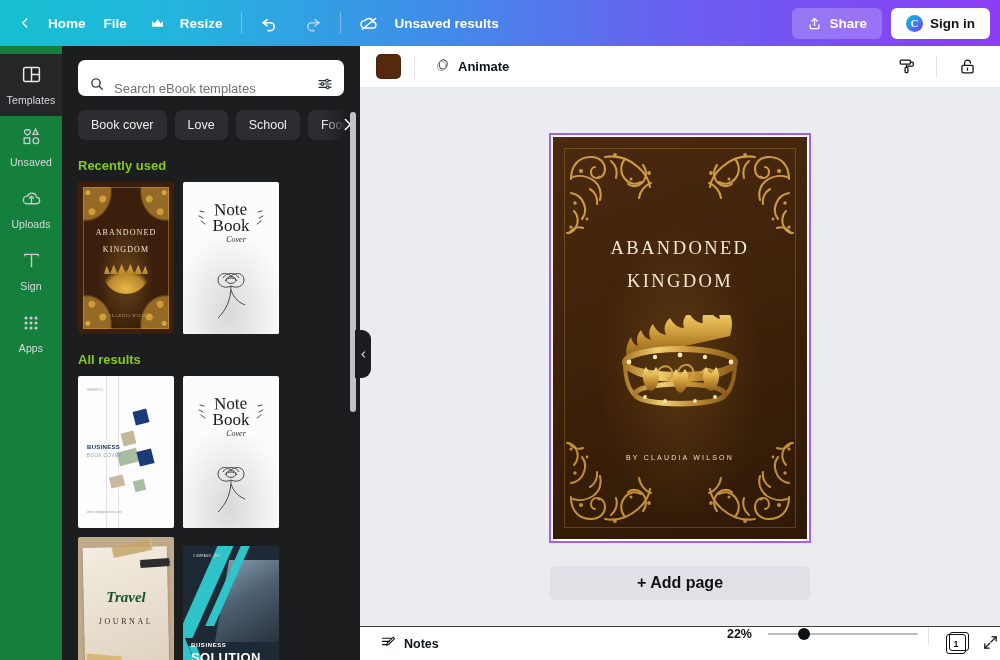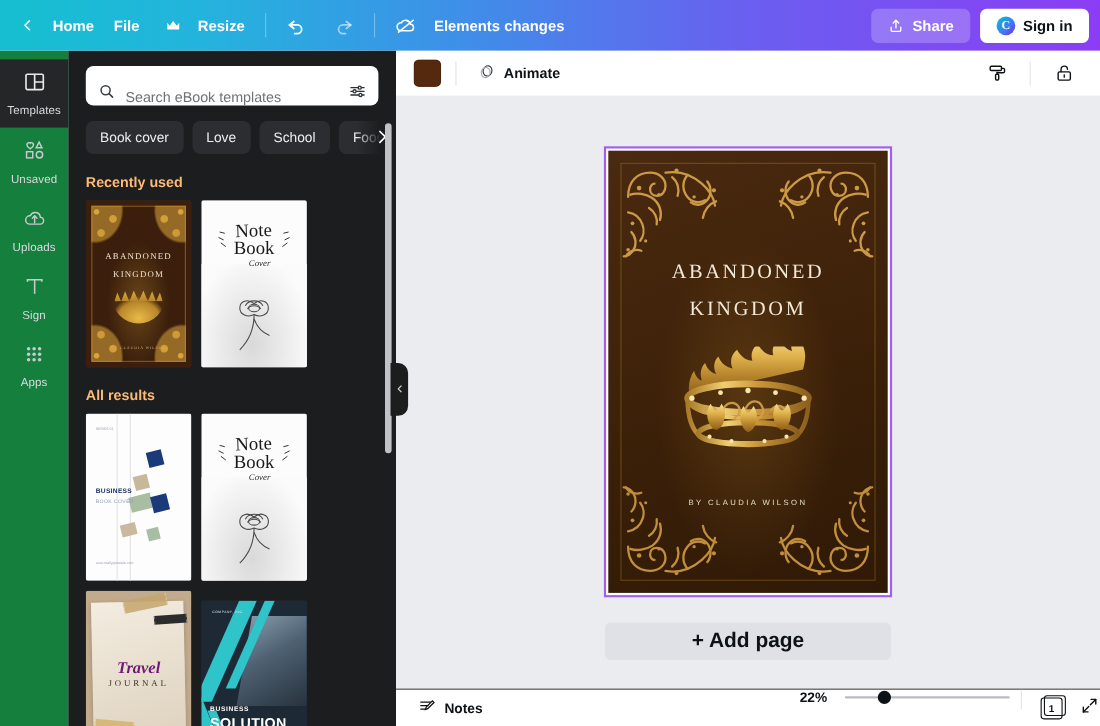--- a/index.html
+++ b/index.html
@@ -89,21 +89,21 @@
     padding: 8px 13px; border-radius: 7px; white-space: nowrap; cursor: pointer;
   }
   .chip-fade {
     position: absolute; right: 0; top: 14px; width: 36px; height: 33px;
     background: linear-gradient(90deg, rgba(28,29,31,0) 0%, #1c1d1f 62%);
     display: flex; align-items: center; justify-content: flex-end;
     padding-right: 4px; cursor: pointer;
   }
 
   .sec-title {
-    color: #fdba74; font-size: 13px; font-weight: 700;
+    color: #84cc16; font-size: 13px; font-weight: 700;
     padding: 18px 16px 9px 16px;
   }
   .grid { display: flex; gap: 9px; padding: 0 16px; }
   .grid.all { flex-wrap: wrap; }
   .thumb {
     width: 96px; height: 152px; border-radius: 2px;
     overflow: hidden; cursor: pointer; position: relative;
     background: #2a2b2d; flex: 0 0 auto;
   }
   .scroll-track {
@@ -192,21 +192,21 @@
   .t-travel { width: 100%; height: 100%; background: #c2ab8c; position: relative; overflow: hidden; }
   .t-travel .paper {
     position: absolute; left: 6px; right: 6px; top: 10px; bottom: 14px;
     background: linear-gradient(160deg, #f3ece0 0%, #e6dccb 60%, #ded2bd 100%);
     transform: rotate(-1.2deg); box-shadow: 0 1px 4px rgba(0,0,0,.2);
   }
   .t-travel .tape {
     position: absolute; background: rgba(196,164,108,.85);
     border-left: 1px dashed rgba(255,255,255,.35); border-right: 1px dashed rgba(255,255,255,.35);
   }
-  .t-travel .tv1 { font-family: "Liberation Serif", serif; font-style: italic; font-weight: 700; font-size: 15px; color: #701a75; position: absolute; left: 50%; top: 63px; transform: translateX(-50%); }
+  .t-travel .tv1 { font-family: "Liberation Serif", serif; font-style: italic; font-weight: 700; font-size: 15px; color: #14532d; position: absolute; left: 50%; top: 52px; transform: translateX(-50%); }
   .t-travel .tv2 { font-family: "Liberation Serif", serif; font-size: 8px; letter-spacing: 2.6px; color: #3a342b; position: absolute; left: 50%; top: 80px; transform: translateX(-50%); }
 
   .t-sol { width: 100%; height: 100%; background: #1d2a35; position: relative; overflow: hidden; }
   .t-sol .band { position: absolute; background: #2ec4c9; }
   .t-sol .photo {
     position: absolute; right: 0; top: 14px; width: 64px; height: 82px;
     background: linear-gradient(150deg, #8ea2b4 0%, #4e6172 45%, #27323d 100%);
     clip-path: polygon(22% 0, 100% 0, 100% 100%, 0 100%);
   }
   .t-sol .s1 { position: absolute; left: 8px; top: 96px; font-size: 6px; font-weight: 700; color: #fff; letter-spacing: .6px; }
@@ -279,21 +279,21 @@
   .d-orn { position: absolute; width: 92px; height: 108px; opacity: .95; }
   .orn-tl { left: 12px; top: 12px; }
   .orn-tr { right: 12px; top: 12px; transform: scaleX(-1); }
   .orn-bl { left: 12px; bottom: 12px; transform: scaleY(-1); }
   .orn-br { right: 12px; bottom: 12px; transform: scale(-1,-1); }
 
   .addpage {
     position: absolute; left: 190px; top: 520px; width: 260px; height: 34px;
     background: #e0e1e6; border-radius: 5px; border: none;
     display: flex; align-items: center; justify-content: center;
-    font-size: 19px; font-weight: 700; color: #0d1216; cursor: pointer;
+    font-size: 16px; font-weight: 700; color: #0d1216; cursor: pointer;
     font-family: "Liberation Sans", sans-serif;
   }
 
   
   .collapse {
     position: absolute; left: 355px; top: 330px; width: 16px; height: 48px;
     background: #1c1d1f; border-radius: 0 9px 9px 0; z-index: 26;
     display: flex; align-items: center; justify-content: center; cursor: pointer;
   }
 
@@ -381,21 +381,21 @@
 
   <div class="tb-sep"></div>
 
   <div class="tb-item light">
     <span class="tb-icon">
       <svg width="20" height="20" viewBox="0 0 24 24" fill="none" stroke="#fff" stroke-width="1.7" stroke-linecap="round">
           <path d="M6.5 18h10a3.6 3.6 0 0 0 .4-7.2A5.4 5.4 0 0 0 7 9.2 3.9 3.9 0 0 0 6.5 18z"></path>
           <line x1="4" y1="19.5" x2="20" y2="6.5"></line>
         </svg>
     </span>
-    <span>Elements changes</span>
+    <span>Unsaved results</span>
   </div>
 
   <div class="tb-spacer"></div>
 
   <button class="btn-share">
     <span class="tb-icon">
       <svg width="15" height="15" viewBox="0 0 24 24" fill="none" stroke="#fff" stroke-width="2" stroke-linecap="round" stroke-linejoin="round">
           <path d="M12 15V4"></path>
           <polyline points="8 8 12 4 16 8"></polyline>
           <path d="M5 14v4.5A1.5 1.5 0 0 0 6.5 20h11a1.5 1.5 0 0 0 1.5-1.5V14"></path>

